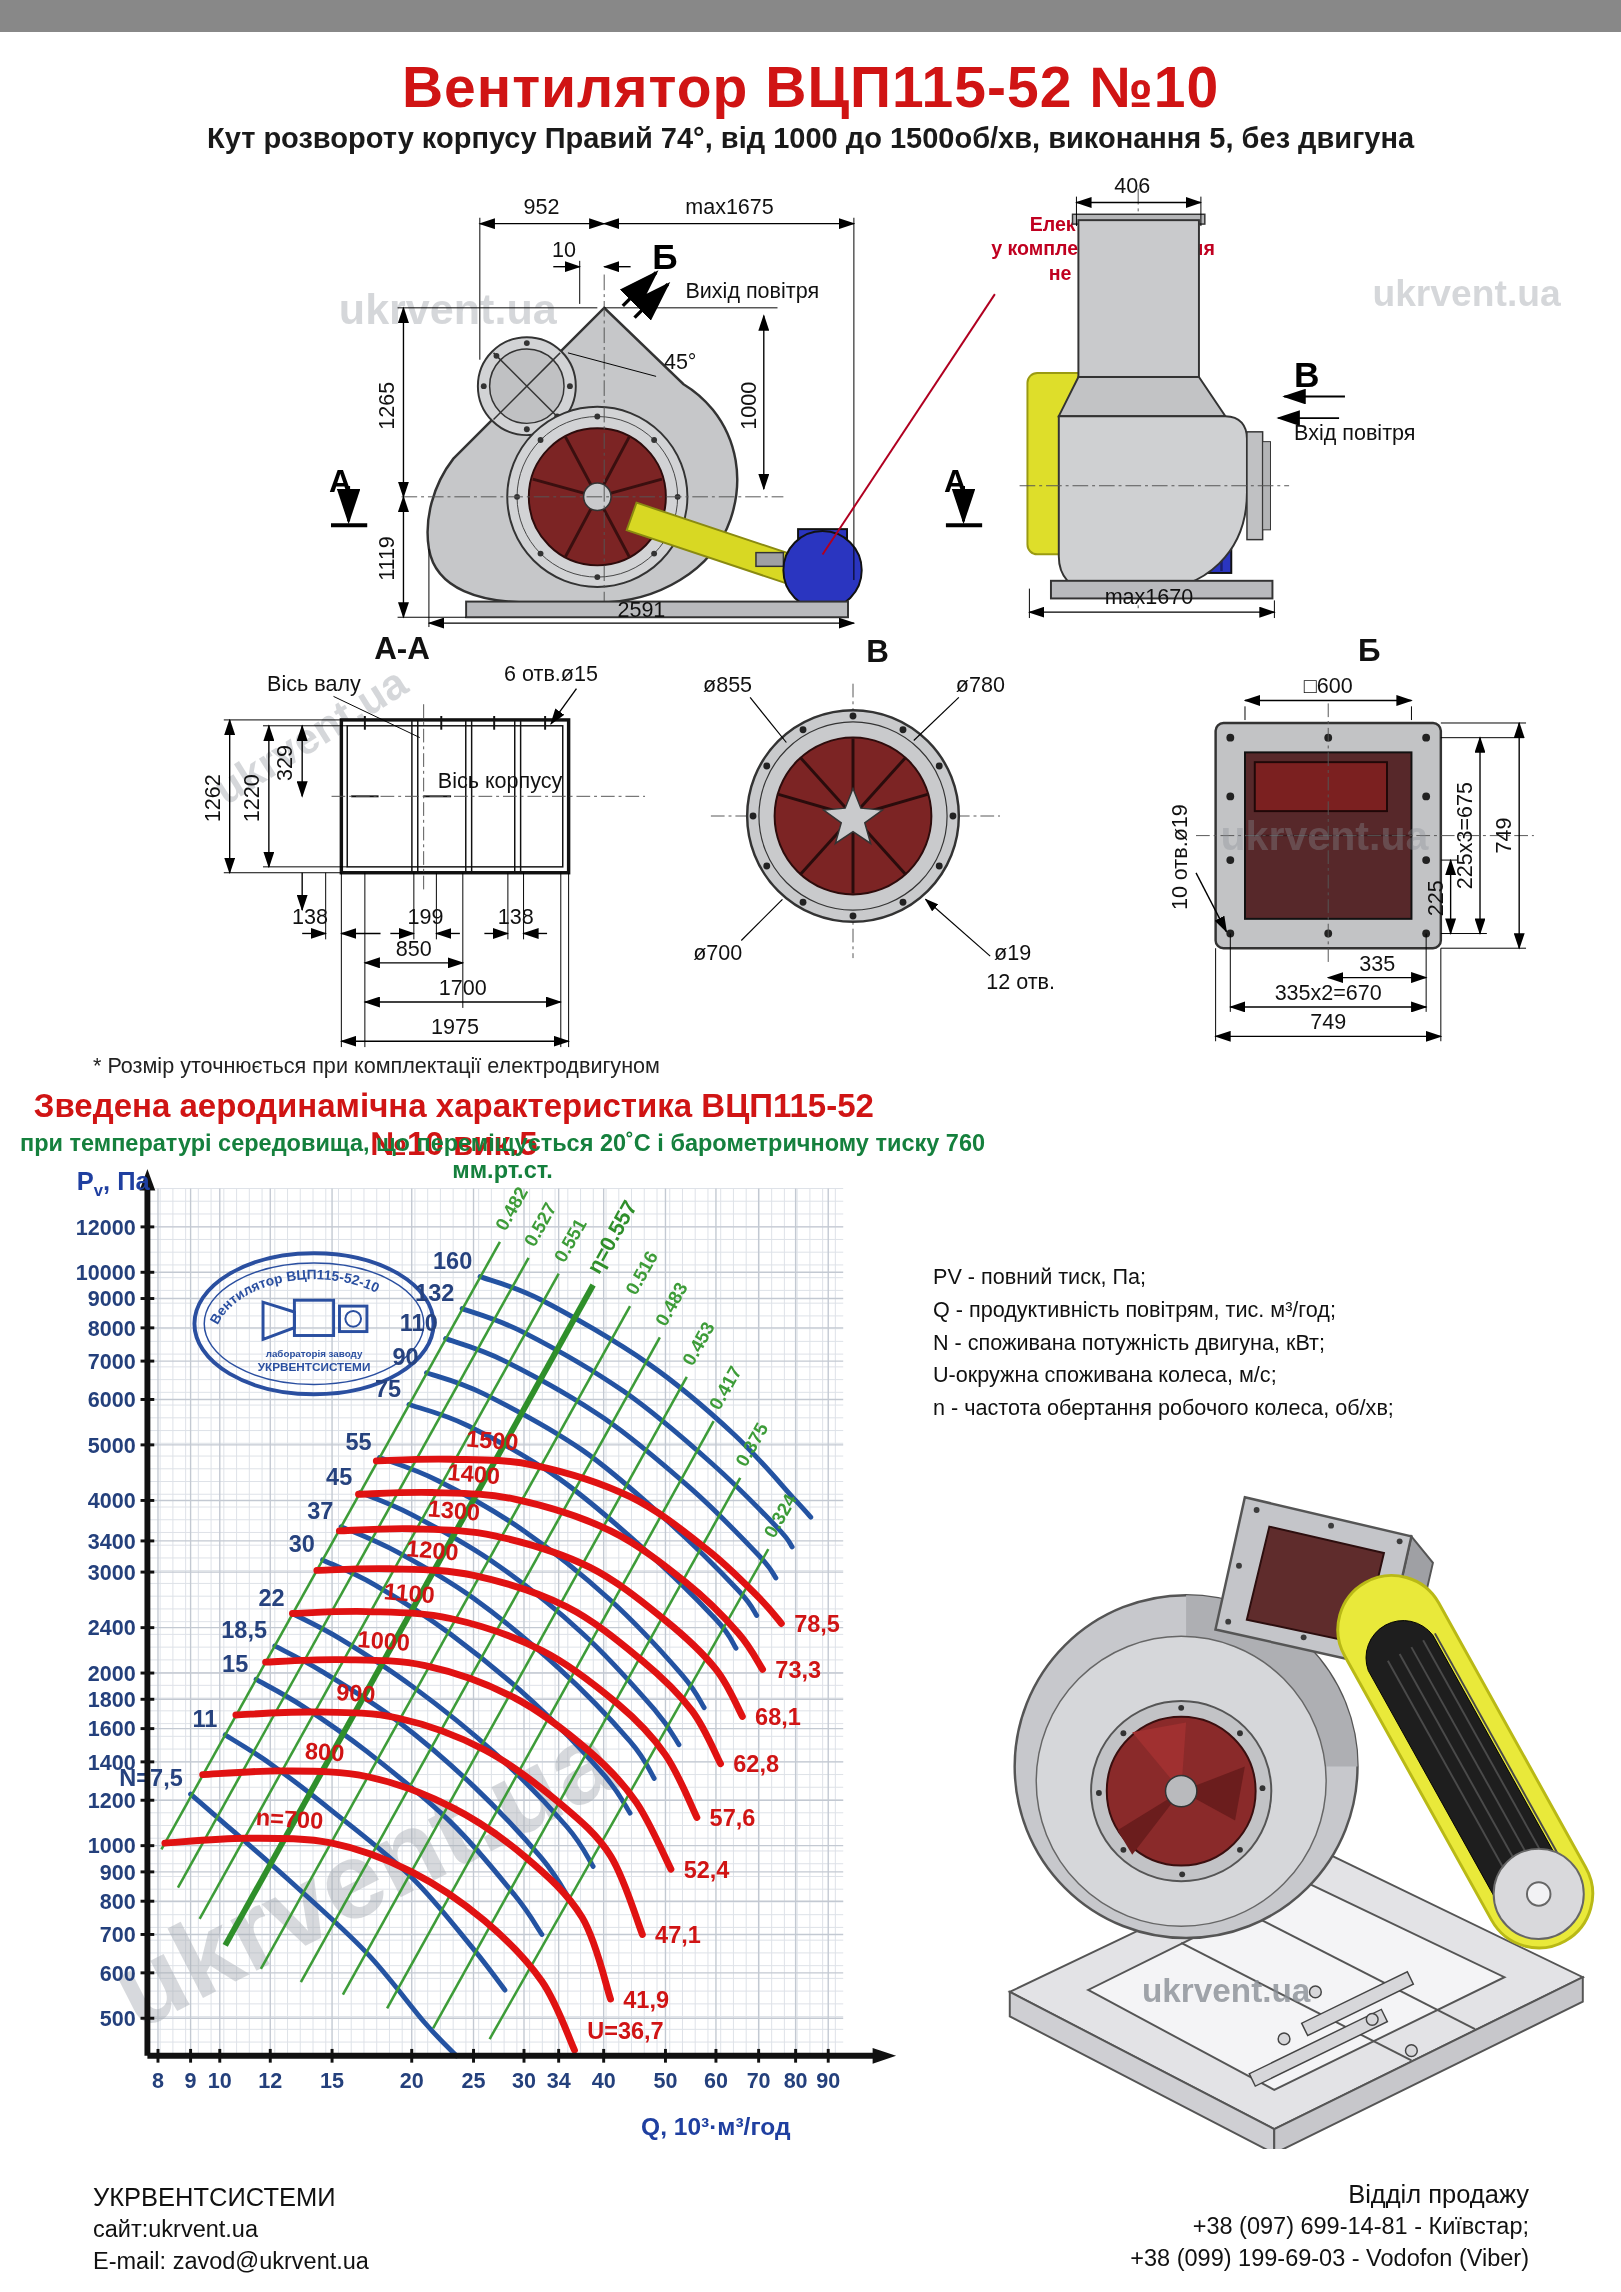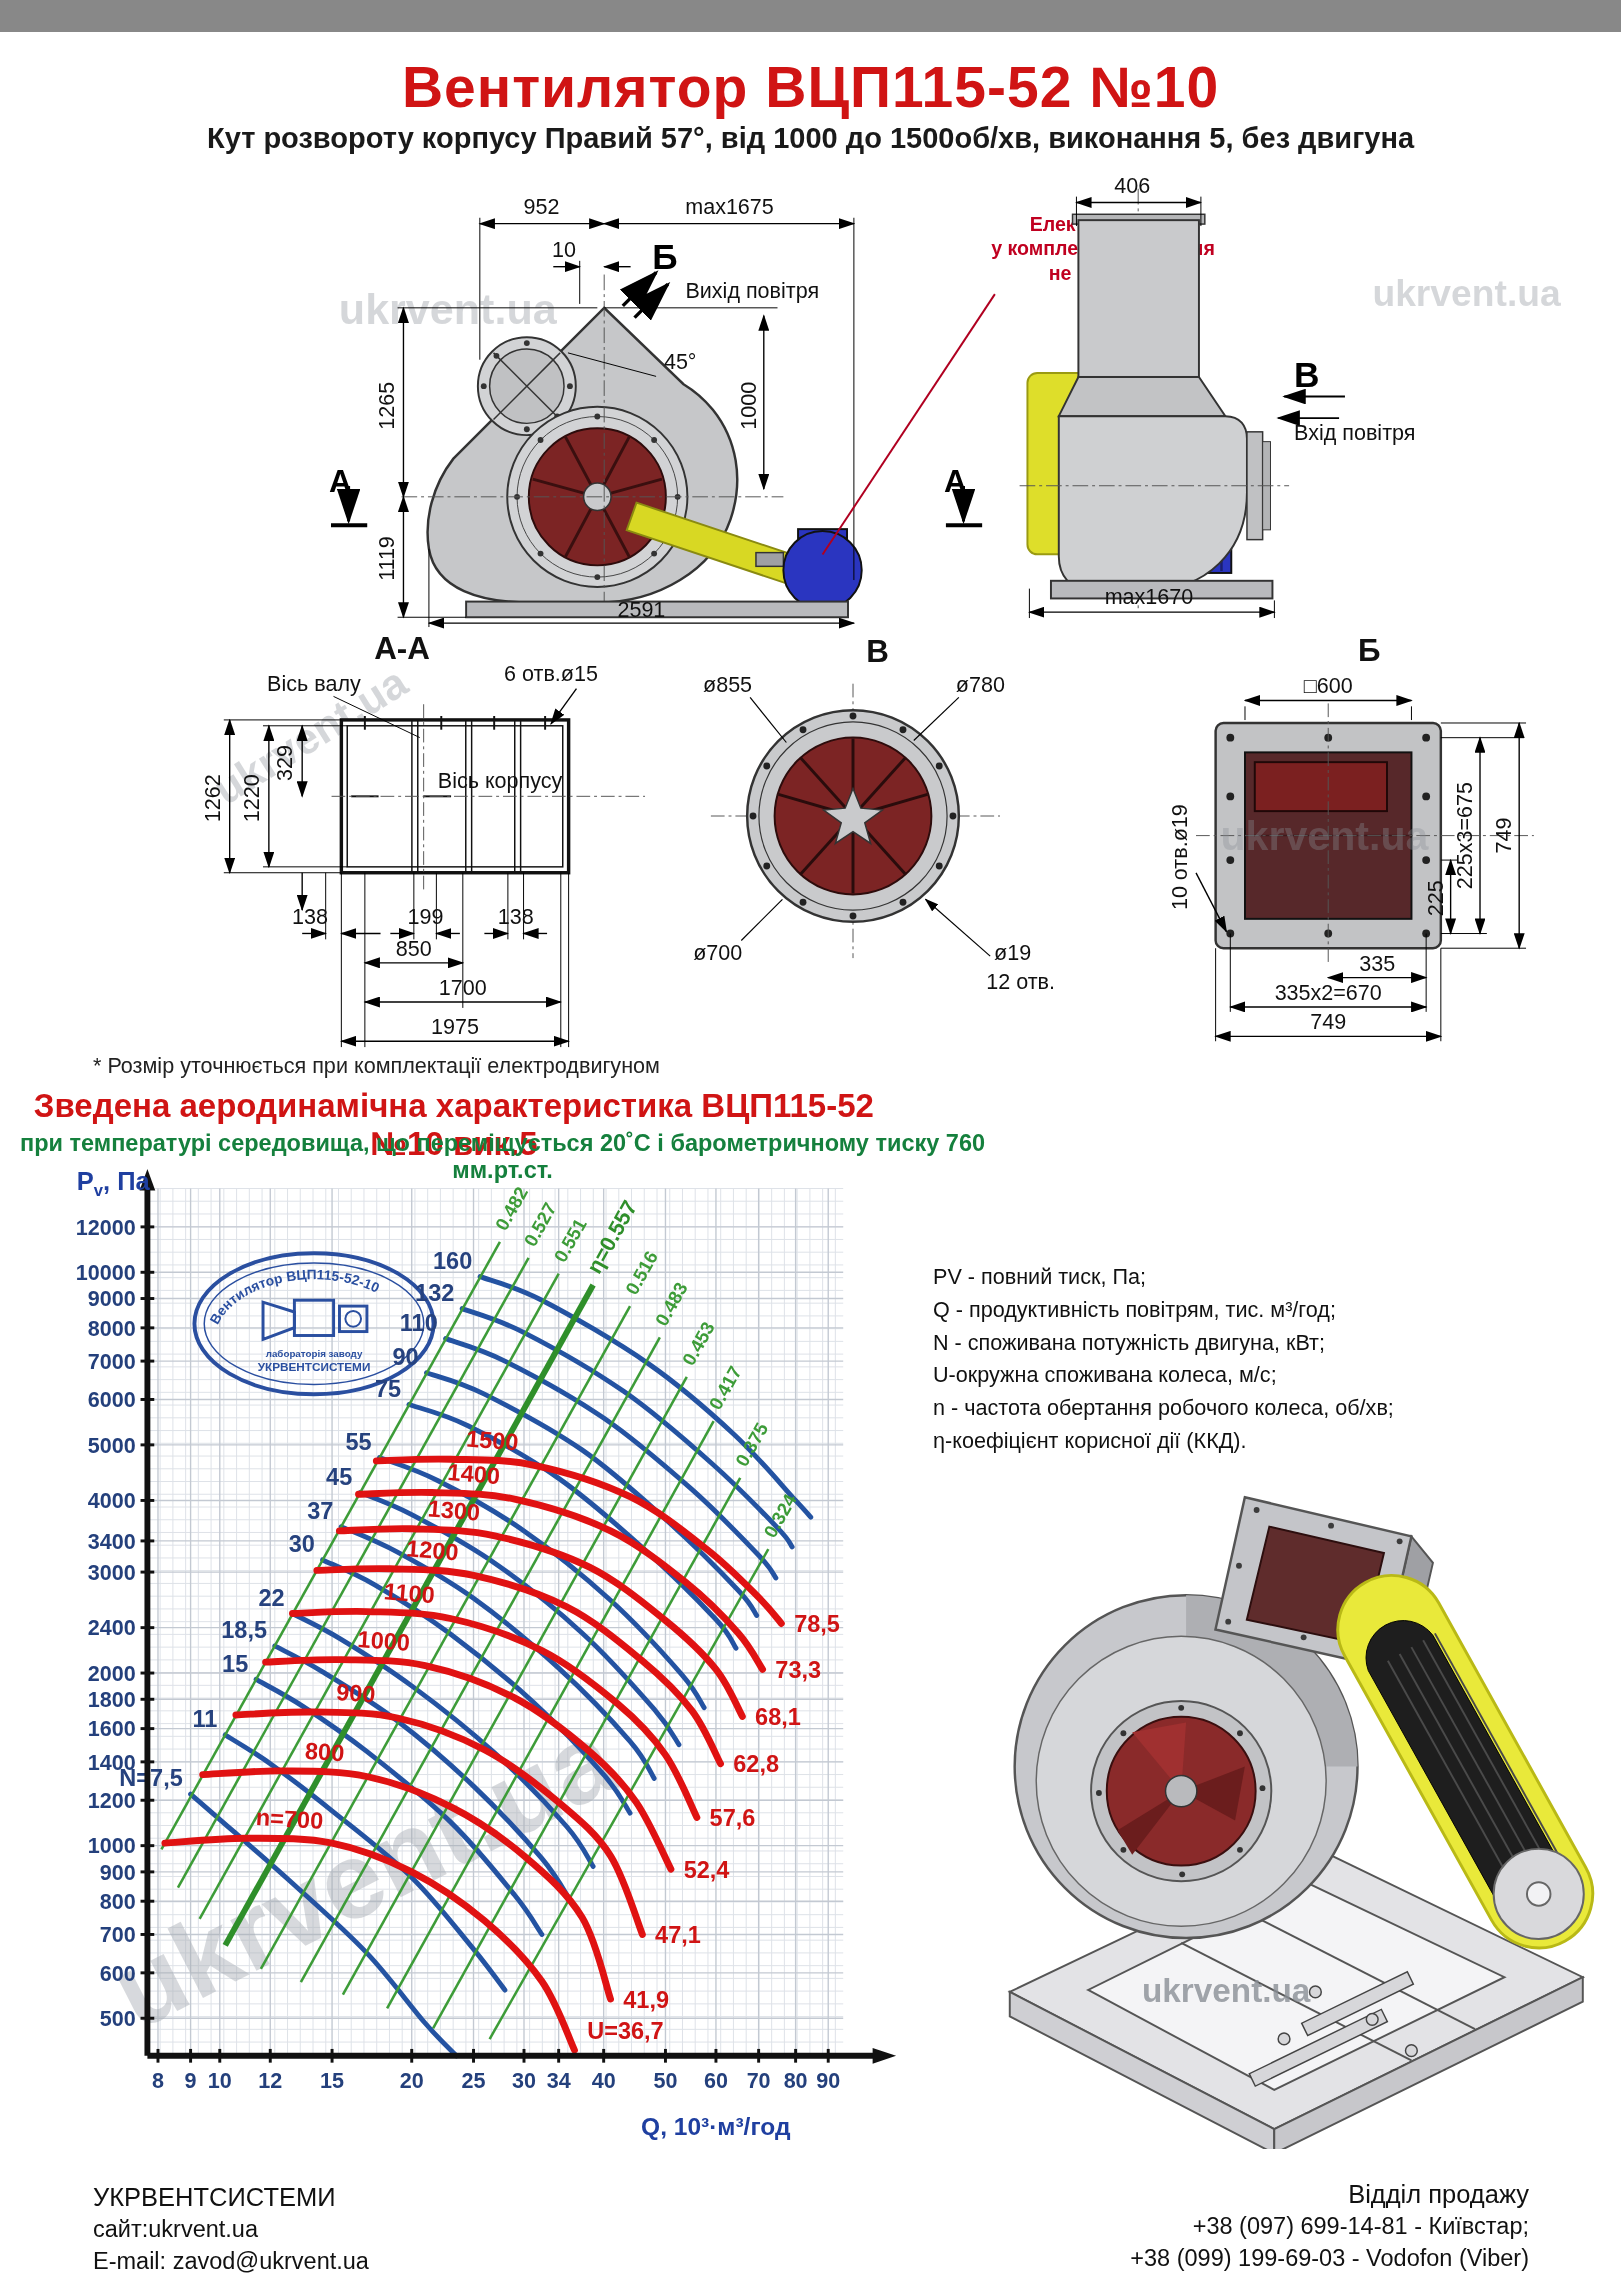--- a/index.html
+++ b/index.html
@@ -21,21 +21,21 @@
   .dim{font-size:22px;fill:#111;}
   .vtitle{font-size:32px;font-weight:bold;fill:#111;}
   .wm{fill:#8a8f96;opacity:.35;font-weight:bold;}
 </style>
 </head>
 <body>
 
 <div id="page">
 
   <div class="abs title">Вентилятор  ВЦП115-52 №10</div>
-  <div class="abs subtitle">Кут розвороту корпусу Правий 57°, від 1000 до 1500об/хв, виконання 5, без двигуна</div>
+  <div class="abs subtitle">Кут розвороту корпусу Правий 74°, від 1000 до 1500об/хв, виконання 5, без двигуна</div>
 
   <svg class="abs" style="left:274px;top:127px" width="725" height="470" viewBox="0 0 740 480">
     <defs>
       <marker id="arS" markerWidth="12" markerHeight="8" refX="11" refY="4" orient="auto-start-reverse">
         <path d="M0,0 L12,4 L0,8 z" fill="#000"></path>
       </marker>
     </defs>
     <text class="wm" x="66" y="168" font-size="44">ukrvent.ua</text>
 
     <path d="M337,152 L183,306 C162,333 153,368 158,398 C165,440 212,453 262,453 L330,453 C392,453 448,420 466,368 C480,327 472,286 448,256 C438,244 428,236 418,230 Z" fill="#c6c7c9" stroke="#333" stroke-width="2.5"></path>
@@ -710,21 +710,20 @@
       <text x="8" y="32" font-size="26" font-weight="bold" fill="#1f3fa0"><tspan>P</tspan><tspan dy="6" font-size="17">v</tspan><tspan dy="-6">, Па</tspan></text>
       <text x="660" y="996" text-anchor="middle" font-size="25" font-weight="bold" fill="#1f3fa0">Q, 10³·м³/год</text>
     </svg>
 
   <div class="abs legend">
     <div>PV - повний тиск, Па;</div>
     <div>Q - продуктивність повітрям, тис. м³/год;</div>
     <div>N - споживана потужність двигуна, кВт;</div>
     <div>U-окружна споживана колеса, м/с;</div>
     <div>n - частота обертання робочого колеса, об/хв;</div>
-    <div>η-коефіцієнт корисної дії (ККД).</div>
   </div>
 
   <svg class="abs" style="left:951px;top:1411px" width="670" height="706" viewBox="0 0 684 720">
 
     <g stroke="#555" stroke-width="2" fill="#e3e3e6">
       <polygon points="60,560 330,700 645,545 370,412"></polygon>
       <polygon points="140,558 330,660 565,545 362,448" fill="#f4f4f6"></polygon>
       <polygon points="60,560 60,585 330,725 330,700" fill="#cfcfd3"></polygon>
       <polygon points="330,700 330,725 645,570 645,545" fill="#c7c7cb"></polygon>
       <line x1="235,510" y1="0" x2="0" y2="0"></line>

